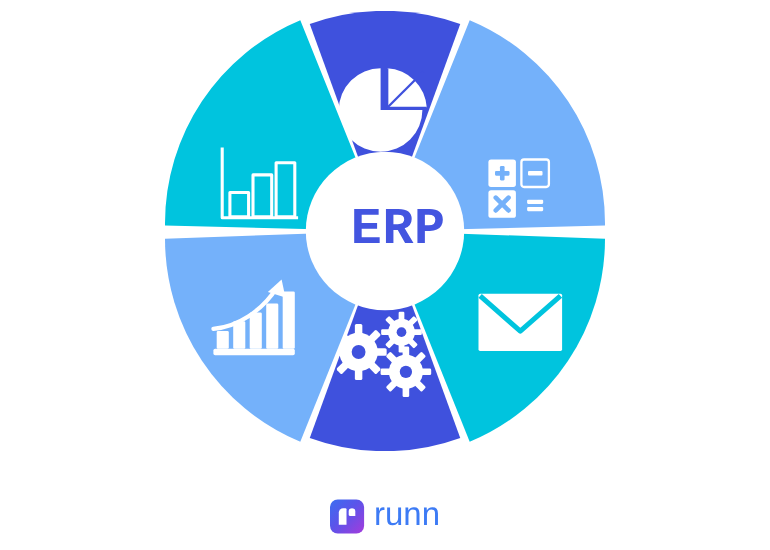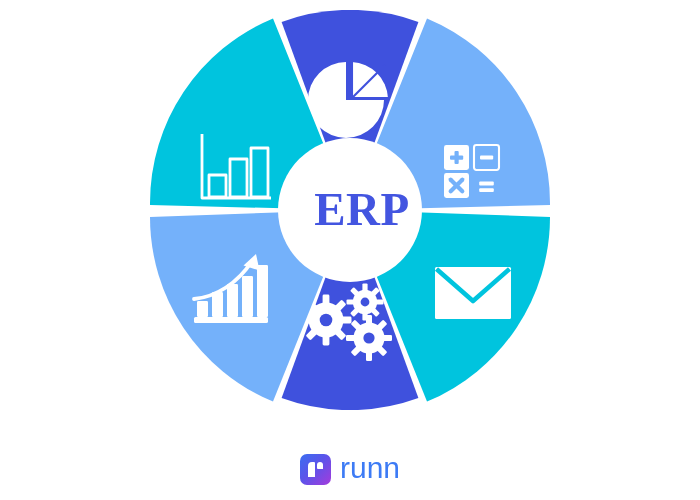--- a/index.html
+++ b/index.html
@@ -36,21 +36,21 @@
     left: 0;
     top: 0;
     width: 400px;
     height: 400px;
     display: flex;
     align-items: center;
     justify-content: center;
     pointer-events: none;
   }
   .center-label span {
-    font-family: Liberation Serif, serif;
+    font-family: Liberation Mono, monospace;
     font-size: 47px;
     font-weight: bold;
     letter-spacing: 0.5px;
     color: #4355e0;
     line-height: 1;
     transform: translateY(-1px);
     margin-left: 24px;
   }
 
   

